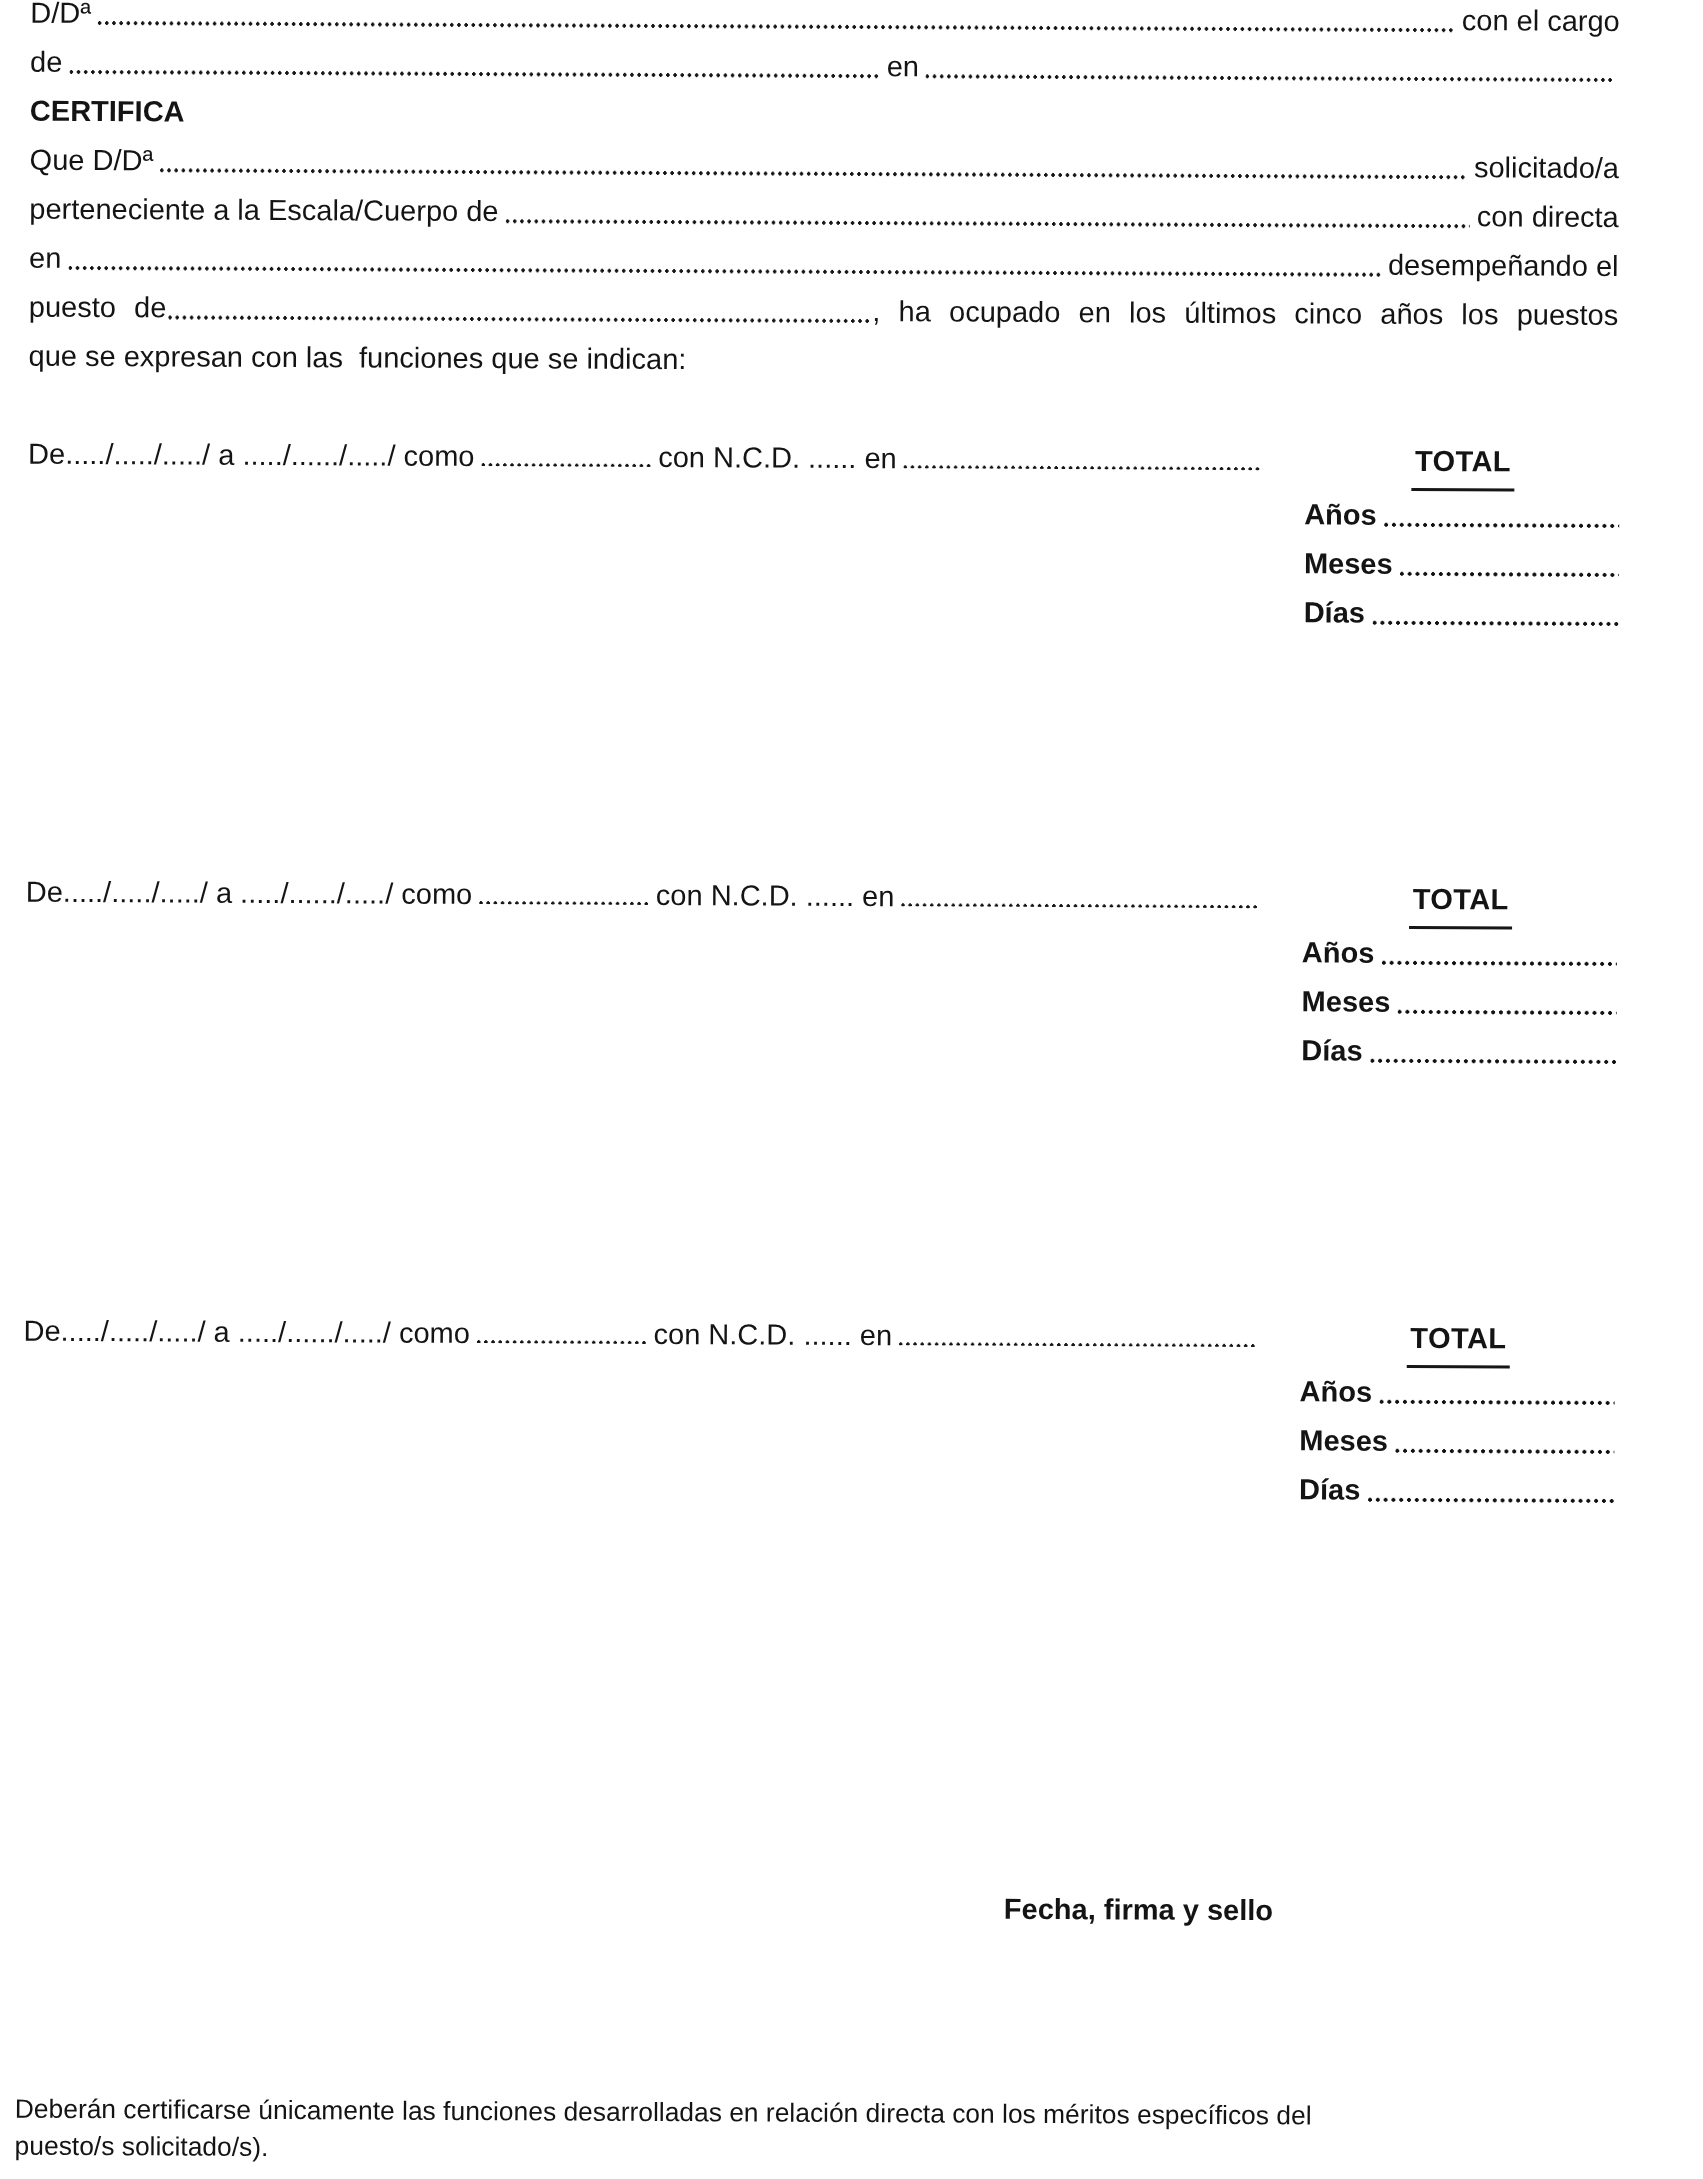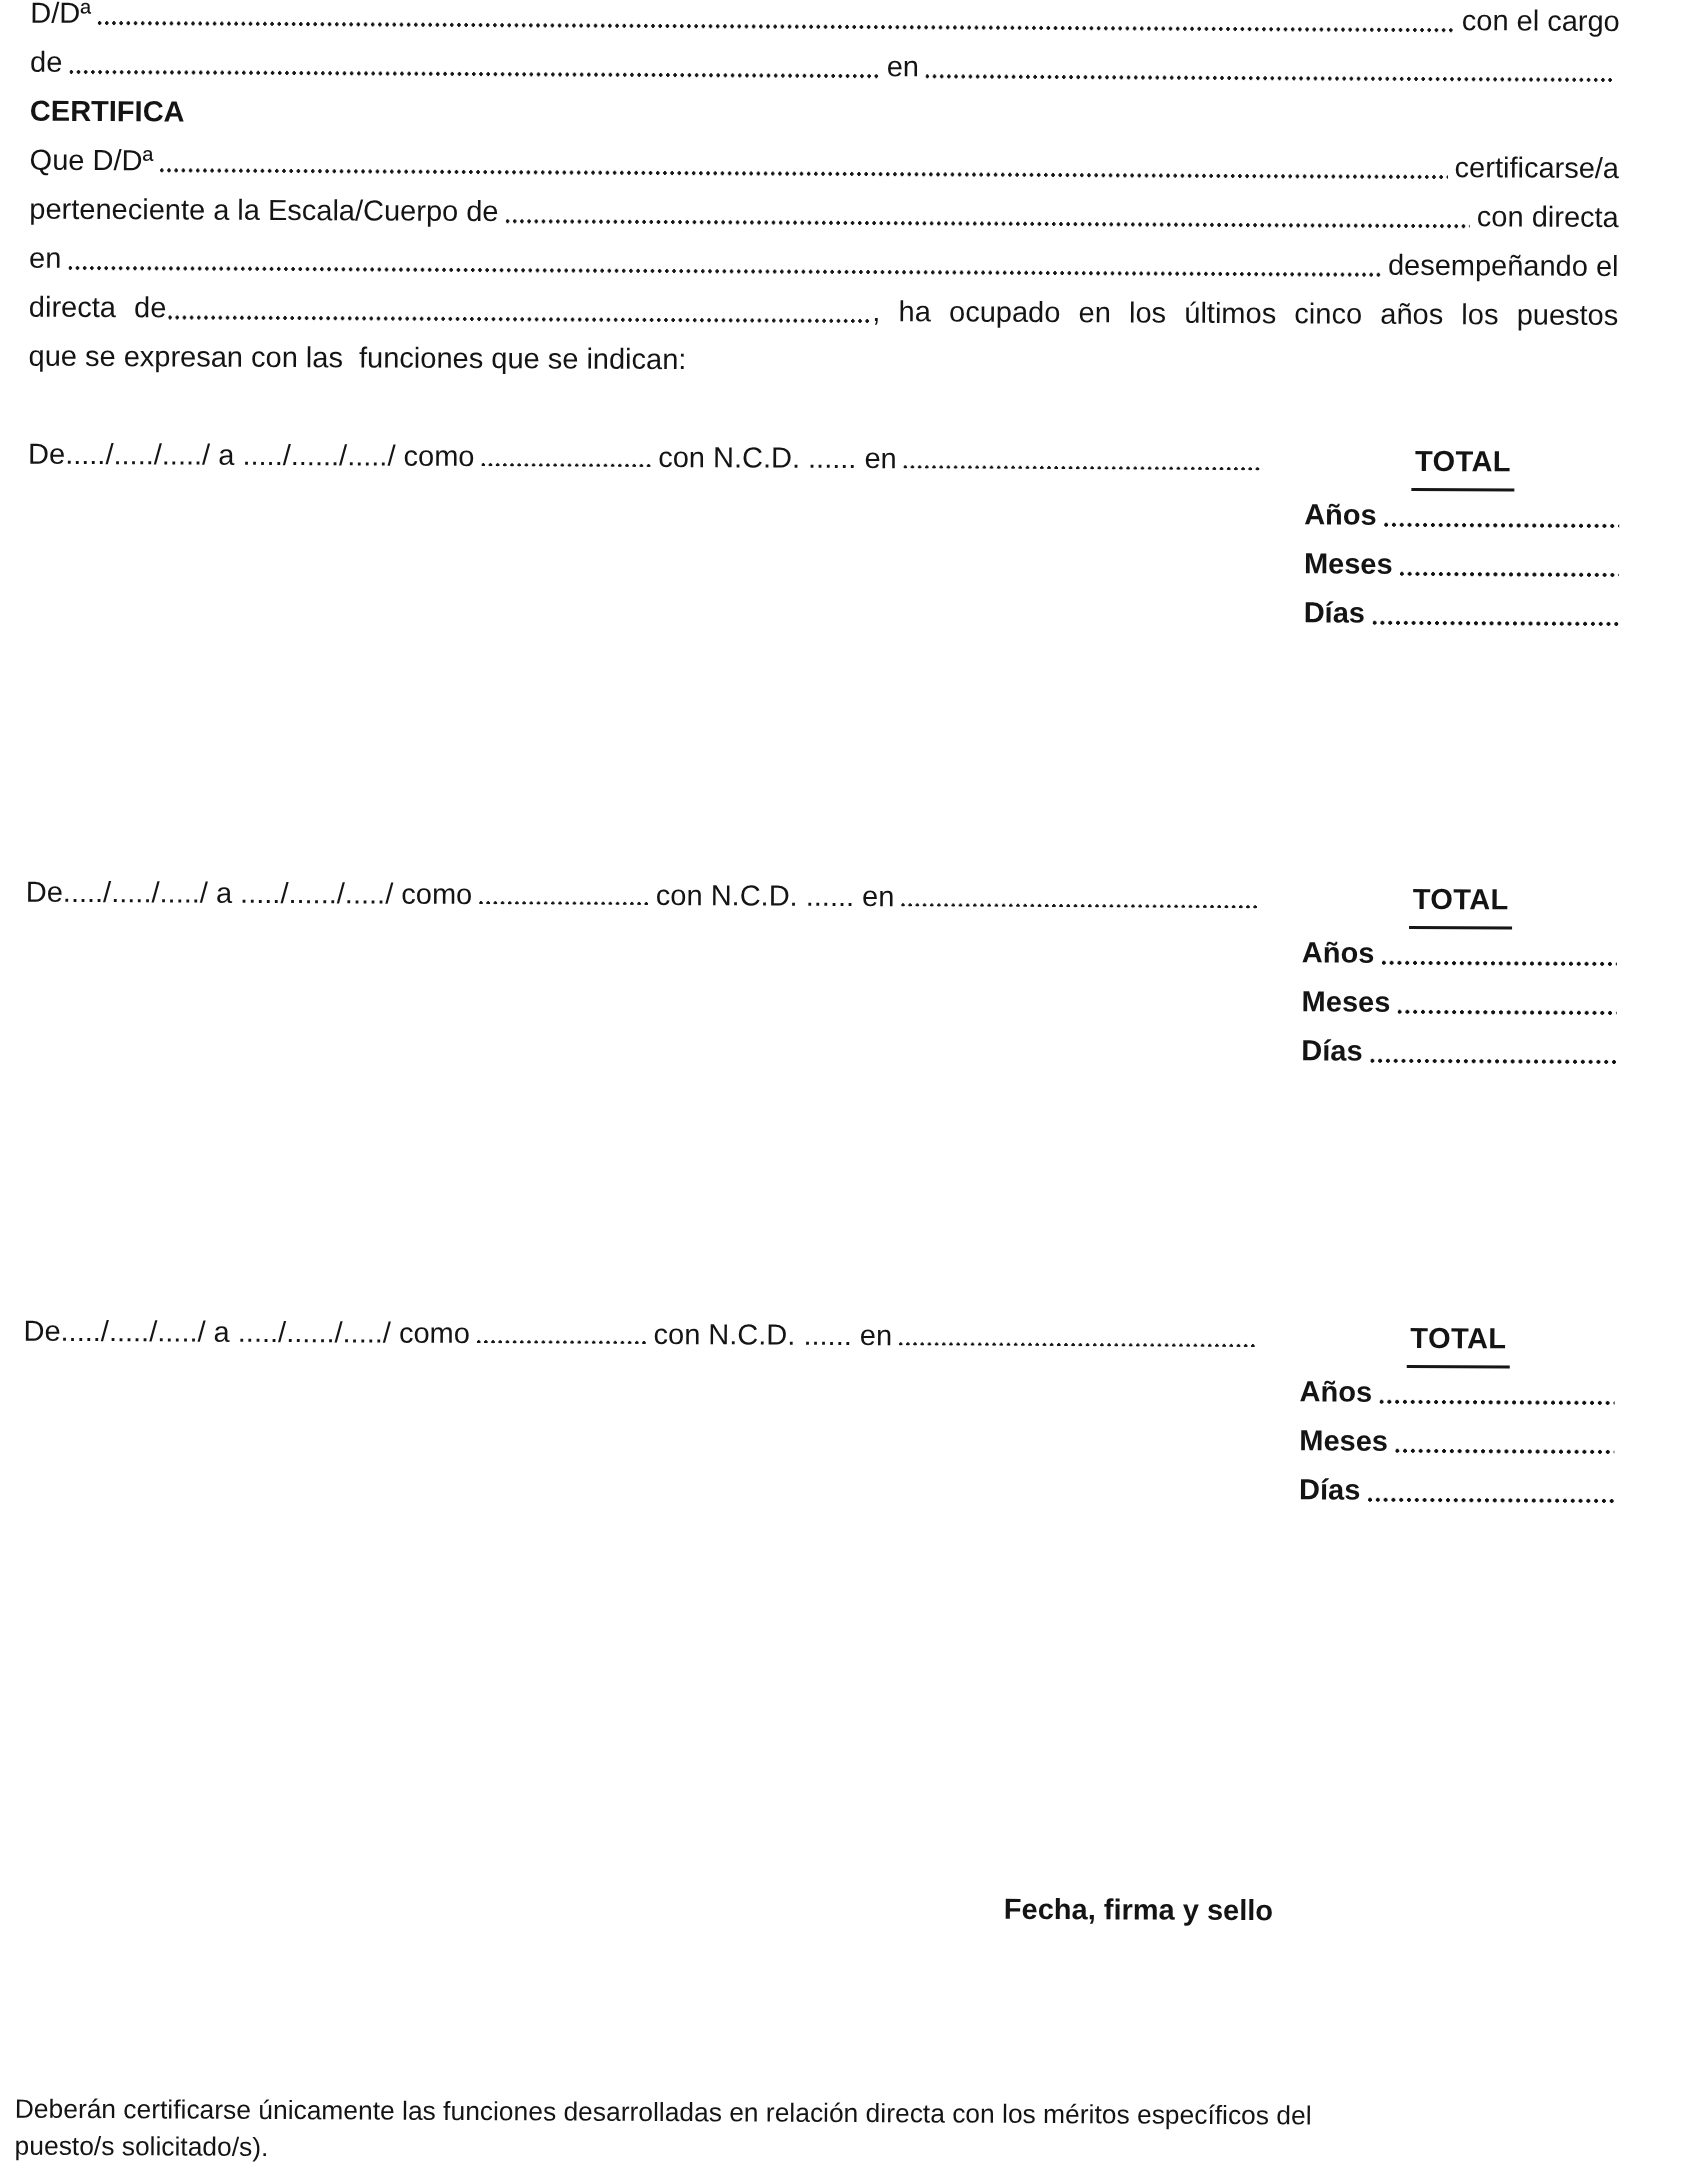--- a/index.html
+++ b/index.html
@@ -66,37 +66,37 @@
       <span class="fill"></span>
     </div>
 
     <div class="line bold">
       <span class="t">CERTIFICA</span>
     </div>
 
     <div class="line">
       <span class="t">Que D/Dª</span>
       <span class="fill"></span>
-      <span class="t">certificarse/a</span>
+      <span class="t">solicitado/a</span>
     </div>
 
     <div class="line">
       <span class="t">perteneciente a la Escala/Cuerpo de</span>
       <span class="fill"></span>
       <span class="t">con directa</span>
     </div>
 
     <div class="line">
       <span class="t">en</span>
       <span class="fill"></span>
       <span class="t">desempeñando el</span>
     </div>
 
     <div class="line ws">
-      <span class="t">directa de</span>
+      <span class="t">puesto de</span>
       <span class="fill tight"></span>
       <span class="t">, ha ocupado en los últimos cinco años los puestos</span>
     </div>
 
     <div class="line">
       <span class="t">que se expresan con las  funciones que se indican:</span>
     </div>
 
   </div>
 

